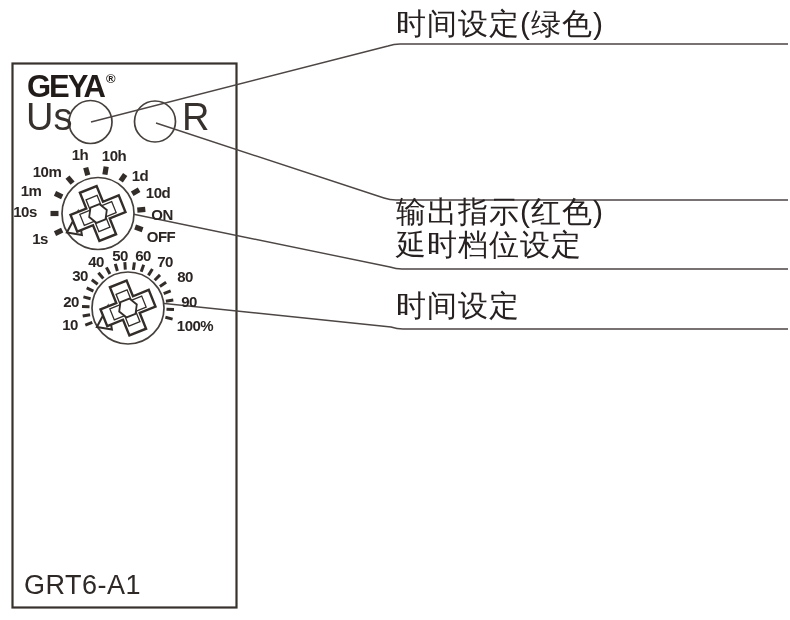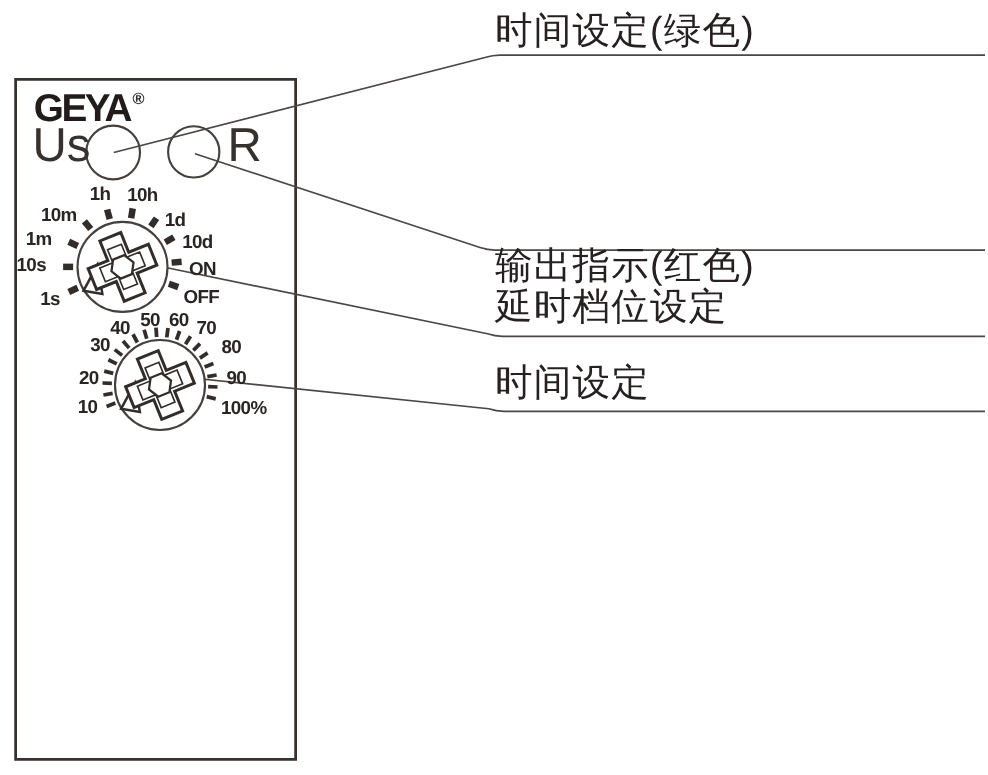--- a/index.html
+++ b/index.html
@@ -126,18 +126,19 @@
     <text class="scale-label" x="195" y="331" text-anchor="middle">100%</text>
   </svg>
 
   <div class="txt logo">
     <span>GEYA</span><span class="rmark">®</span>
   </div>
 
   <div class="txt led-label us-label">Us</div>
   <div class="txt led-label r-label">R</div>
 
+  <div class="txt model">GRT6-A1</div>
 
   <div class="txt callout co-power">时间设定(绿色)</div>
   <div class="txt callout co-output">输出指示(红色)</div>
   <div class="txt callout co-time">时间设定</div>
   <div class="txt callout co-range">延时档位设定</div>
 </div>
 
 </body></html>

